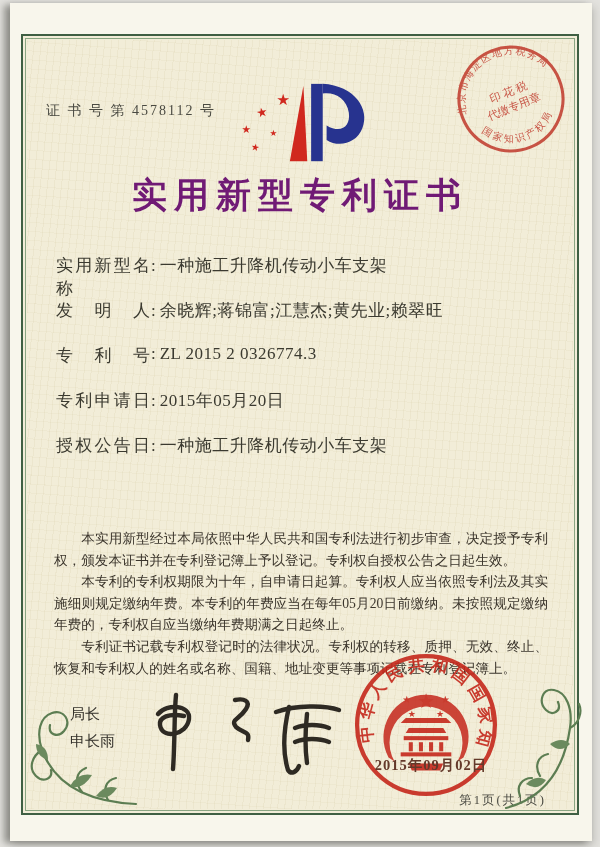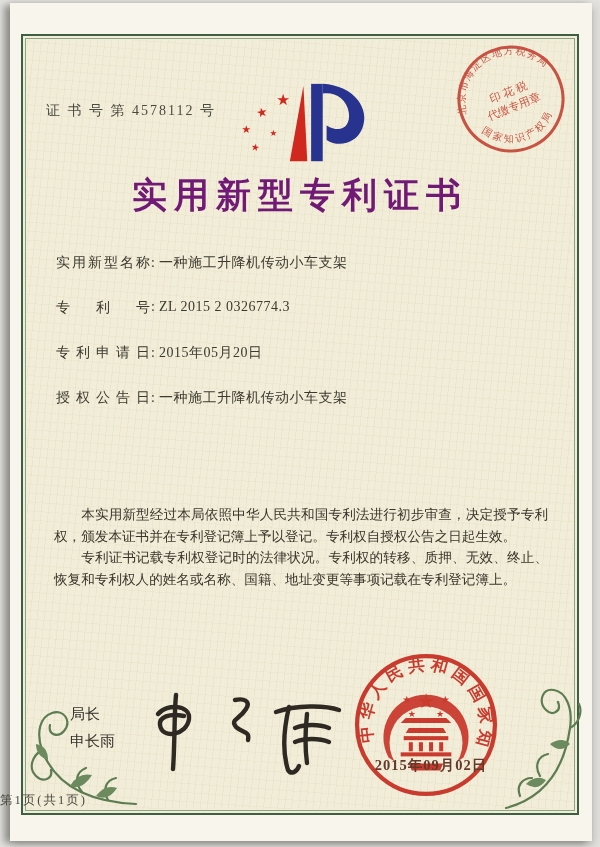--- a/index.html
+++ b/index.html
@@ -32,41 +32,41 @@
   }
   .abs{position:absolute;}
   .certno{
     left:46px;top:102px;font-size:14px;color:#4a4a42;letter-spacing:2px;
   }
   .title{
     left:0;top:172px;width:600px;text-align:center;
     font-size:35px;font-weight:900;color:#701a75;letter-spacing:7px;
   }
   .fields{left:56px;top:254px;width:500px;color:#3b3a30;}
-  .frow{height:45px;font-size:14px;font-family:Liberation Serif, serif;}
+  .frow{height:45px;font-size:17px;font-family:Liberation Serif, serif;}
   .flabel{
     display:inline-block;width:94px;text-align:justify;text-align-last:justify;
     vertical-align:top;
   }
   .fcolon{margin:0 4px 0 1px;}
   .fvalue{letter-spacing:.5px;}
   .bodytext{
-    left:54px;top:504px;width:494px;
+    left:54px;top:528px;width:494px;
     font-size:13.6px;line-height:21.6px;color:#3a342b;text-align:justify;
   }
   .bodytext p{margin:0;text-indent:2em;}
   .director{left:70px;top:701px;font-size:15px;font-weight:400;color:#33302a;line-height:27px;}
   .sig{left:138px;top:683px;}
   .sealwrap{left:350px;top:650px;}
   .sealdate{
     left:356px;top:756px;width:150px;text-align:center;
     font-size:14.5px;font-weight:700;letter-spacing:1px;color:#63392a;
   }
   .footer{
-    left:0;top:792px;width:546px;text-align:left;
+    left:0;top:792px;width:546px;text-align:right;
     font-size:12.5px;color:#4a4a42;letter-spacing:2px;
   }
   .taxstamp{left:452px;top:40px;transform:rotate(-22deg);opacity:.85;}
   .logo{left:228px;top:80px;}
   .fl-bl{left:22px;top:690px;}
   .fl-br{left:496px;top:666px;}
 </style>
 </head>
 <body>
 
@@ -106,32 +106,36 @@
     <text x="43" y="58" font-size="9" fill="#d0281e">★</text>
   </svg>
 
   <div class="abs title">实用新型专利证书</div>
 
   <div class="abs fields">
     <div class="frow">
       <span class="flabel">实用新型名称</span><span class="fcolon">:</span><span class="fvalue">一种施工升降机传动小车支架</span>
     </div>
     <div class="frow">
+      <span class="flabel">发明人</span><span class="fcolon">:</span><span class="fvalue">余晓辉;蒋锦富;江慧杰;黄先业;赖翠旺</span>
+    </div>
+    <div class="frow">
       <span class="flabel">专利号</span><span class="fcolon">:</span><span class="fvalue">ZL 2015 2 0326774.3</span>
     </div>
     <div class="frow">
       <span class="flabel">专利申请日</span><span class="fcolon">:</span><span class="fvalue">2015年05月20日</span>
     </div>
     <div class="frow">
       <span class="flabel">授权公告日</span><span class="fcolon">:</span><span class="fvalue">一种施工升降机传动小车支架</span>
     </div>
   </div>
 
   <div class="abs bodytext">
     <p>本实用新型经过本局依照中华人民共和国专利法进行初步审查，决定授予专利权，颁发本证书并在专利登记簿上予以登记。专利权自授权公告之日起生效。</p>
+    <p>本专利的专利权期限为十年，自申请日起算。专利权人应当依照专利法及其实施细则规定缴纳年费。本专利的年费应当在每年05月20日前缴纳。未按照规定缴纳年费的，专利权自应当缴纳年费期满之日起终止。</p>
     <p>专利证书记载专利权登记时的法律状况。专利权的转移、质押、无效、终止、恢复和专利权人的姓名或名称、国籍、地址变更等事项记载在专利登记簿上。</p>
   </div>
 
   <div class="abs director">
     <div>局长</div>
     <div>申长雨</div>
   </div>
 
   <svg class="abs sig" width="210" height="95" viewBox="0 0 210 95">
     <g fill="none" stroke="#2e2a23" stroke-width="4.4" stroke-linecap="round" stroke-linejoin="round">

